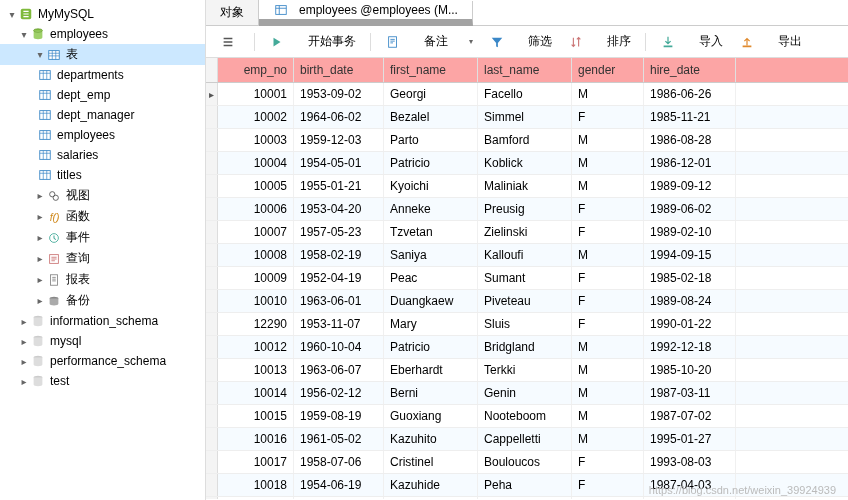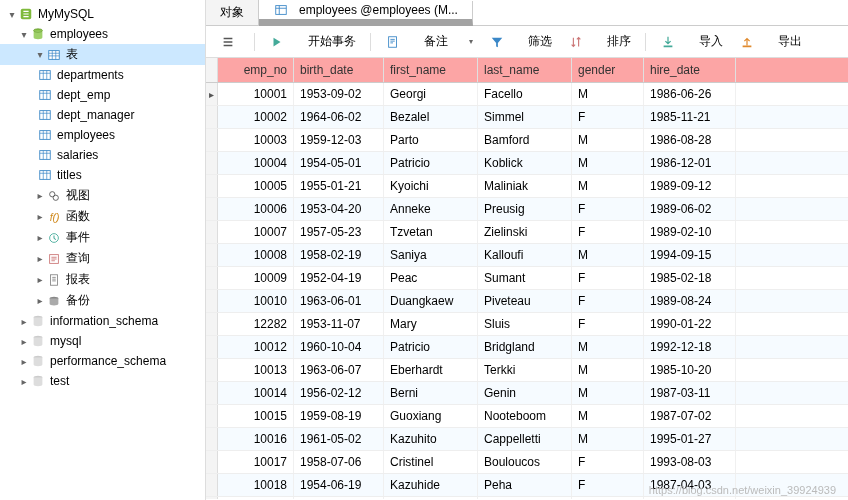--- a/index.html
+++ b/index.html
@@ -411,21 +411,21 @@
             <div class="gutter"></div>
             <div class="cell c-emp">10010</div>
             <div class="cell c-birth">1963-06-01</div>
             <div class="cell c-first">Duangkaew</div>
             <div class="cell c-last">Piveteau</div>
             <div class="cell c-gender">F</div>
             <div class="cell c-hire">1989-08-24</div>
           </div>
           <div class="row">
             <div class="gutter"></div>
-            <div class="cell c-emp">12282</div>
+            <div class="cell c-emp">12290</div>
             <div class="cell c-birth">1953-11-07</div>
             <div class="cell c-first">Mary</div>
             <div class="cell c-last">Sluis</div>
             <div class="cell c-gender">F</div>
             <div class="cell c-hire">1990-01-22</div>
           </div>
           <div class="row">
             <div class="gutter"></div>
             <div class="cell c-emp">10012</div>
             <div class="cell c-birth">1960-10-04</div>

